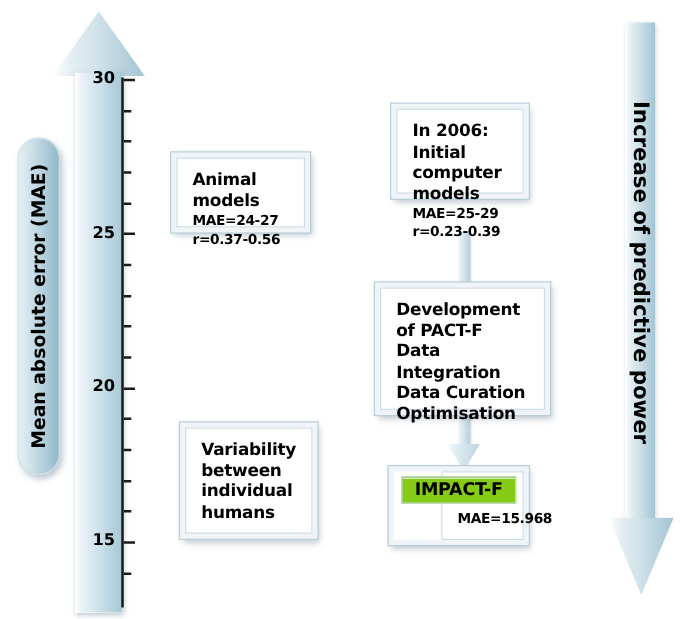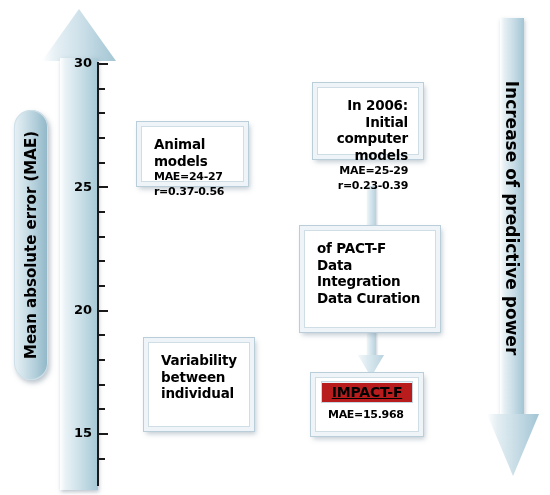--- a/index.html
+++ b/index.html
@@ -104,26 +104,25 @@
   .conn-head{
     position:absolute;width:26px;height:22px;
     background:linear-gradient(to right,#f2f8fa 0%,#d7e7ee 45%,#bad3df 100%);
     clip-path:polygon(0% 0%,100% 0%,50% 100%);
     filter:drop-shadow(1px 1px 2px rgba(120,140,155,.4));
   }
 
   
   #impact-head{
     position:absolute;left:6px;right:6px;top:4px;height:22px;
-    background:#b91c1c;
+    background:#84cc16;
     border:1px solid #c4d7e1;
     box-shadow:0 1px 0 #e9f2f6 inset;
     display:flex;align-items:center;justify-content:center;
     box-sizing:border-box;
-    text-decoration:underline;
   }
   #impact-head .ttl{font-size:14px;}
 </style>
 </head>
 <body>
 
 <div id="stage">
 
   <div id="scale-arrow">
     <div id="scale-head"></div>
@@ -170,57 +169,60 @@
         </div>
     </div>
   </div>
 
   <div class="box" id="box-variability" style="left:144px;top:338px;width:110px;height:93px;">
     <div class="inner">
       <div class="ttl">
           <div>Variability</div>
           <div>between</div>
           <div>individual</div>
+          <div>humans</div>
         </div>
     </div>
   </div>
 
   <div class="conn-line" style="left:367px;top:186px;height:42px;"></div>
 
   <div class="conn-line" style="left:367px;top:331px;height:28px;"></div>
   <div class="conn-head" style="left:358px;top:355px;"></div>
 
-  <div class="box" id="box-initial" style="left:313px;top:83px;width:110px;height:76px;text-align:right;">
+  <div class="box" id="box-initial" style="left:313px;top:83px;width:110px;height:76px;">
     <div class="inner">
       <div class="ttl">
           <div>In 2006:</div>
           <div>Initial</div>
           <div>computer</div>
           <div>models</div>
         </div>
       <div class="sub">
           <div>MAE=25-29</div>
           <div>r=0.23-0.39</div>
         </div>
     </div>
   </div>
 
   <div class="box" id="box-development" style="left:300px;top:226px;width:140px;height:106px;">
     <div class="inner">
       <div class="ttl">
+          <div>Development</div>
           <div>of PACT-F</div>
           <div>Data Integration</div>
           <div>Data Curation</div>
+          <div>Optimisation</div>
         </div>
       <div class="sub"></div>
     </div>
   </div>
 
   <div class="box" id="box-impact" style="left:311px;top:373px;width:112px;height:63px;">
-    <div class="inner" style="padding-top:29px;">
+    <div class="inner" style="padding-top:29px;margin-left:38px;">
       <div class="sub">
           <div>MAE=15.968</div>
         </div>
     </div>
     <div id="impact-head">
       <div class="ttl">IMPACT-F</div>
     </div>
   </div>
 
   <div id="power-arrow">

